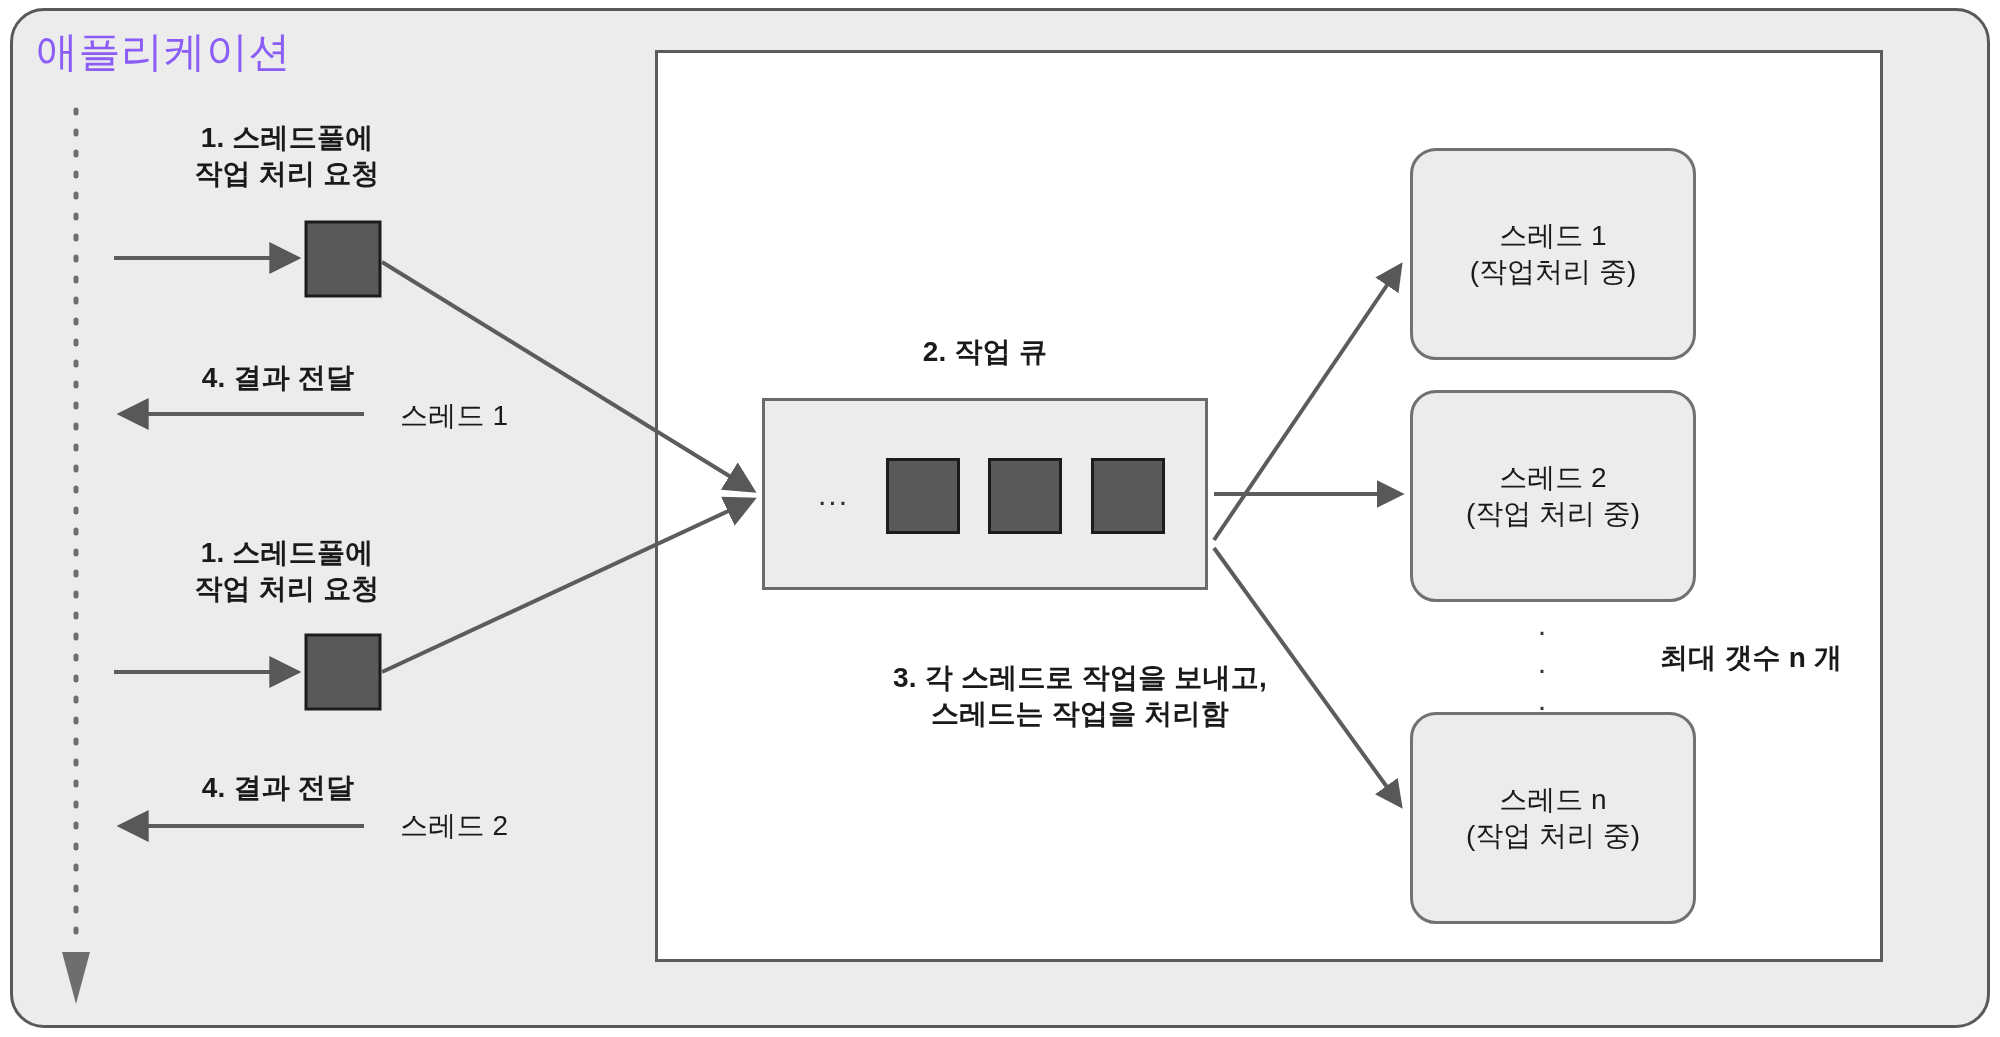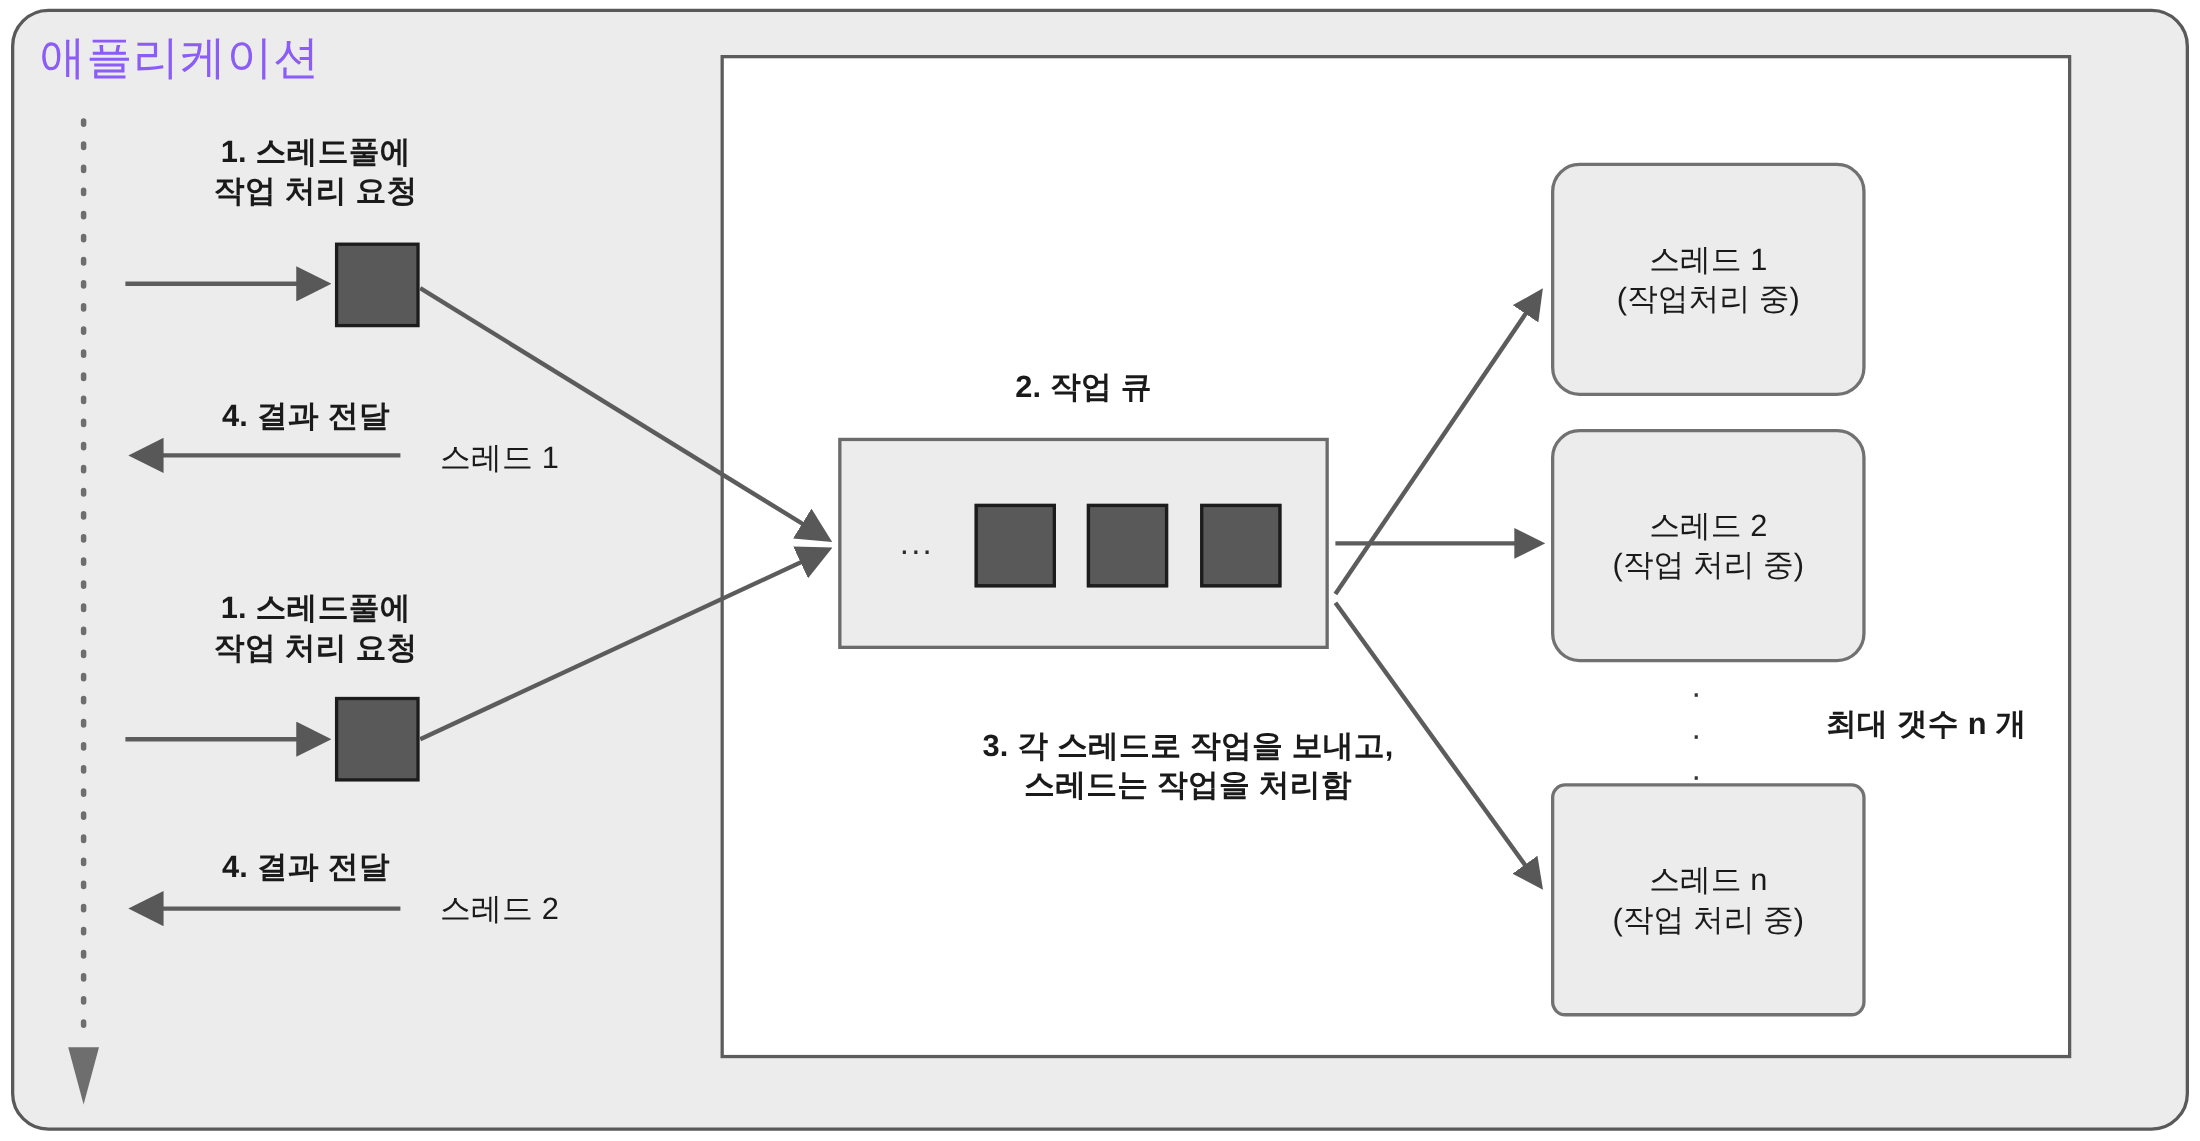--- a/index.html
+++ b/index.html
@@ -135,21 +135,21 @@
   <div class="thread-box" style="left:1410px; top:148px;">
     <span>스레드 1
 (작업처리 중)</span>
   </div>
 
   <div class="thread-box" style="left:1410px; top:390px;">
     <span>스레드 2
 (작업 처리 중)</span>
   </div>
 
-  <div class="thread-box" style="left:1410px; top:712px;border-radius:13px;">
+  <div class="thread-box" style="left:1410px; top:712px;">
     <span>스레드 n
 (작업 처리 중)</span>
   </div>
 
   <div class="dots-col" style="left:1530px; top:612px; width:24px;">·
 ·
 ·</div>
 
   <div class="lbl bold" style="left:1660px; top:640px;">최대 갯수 n 개</div>
 

